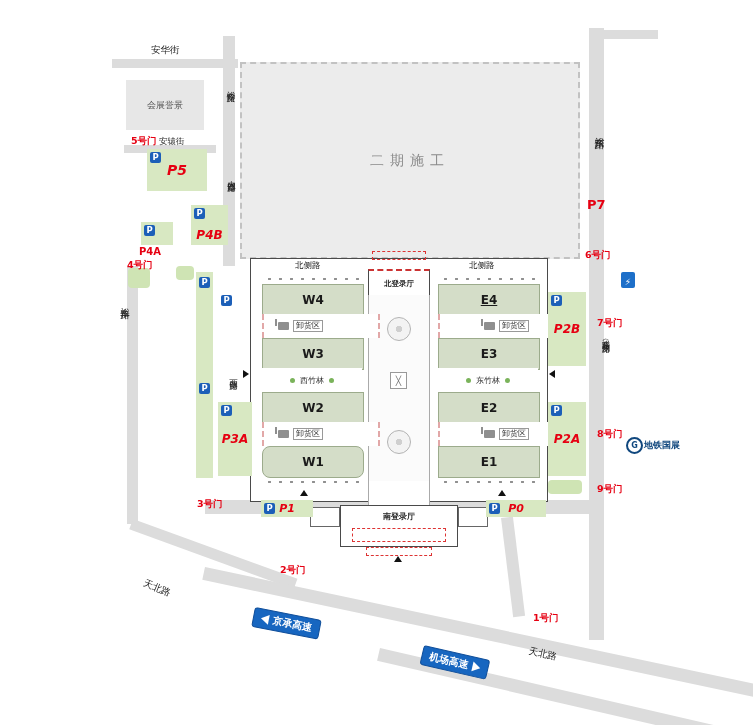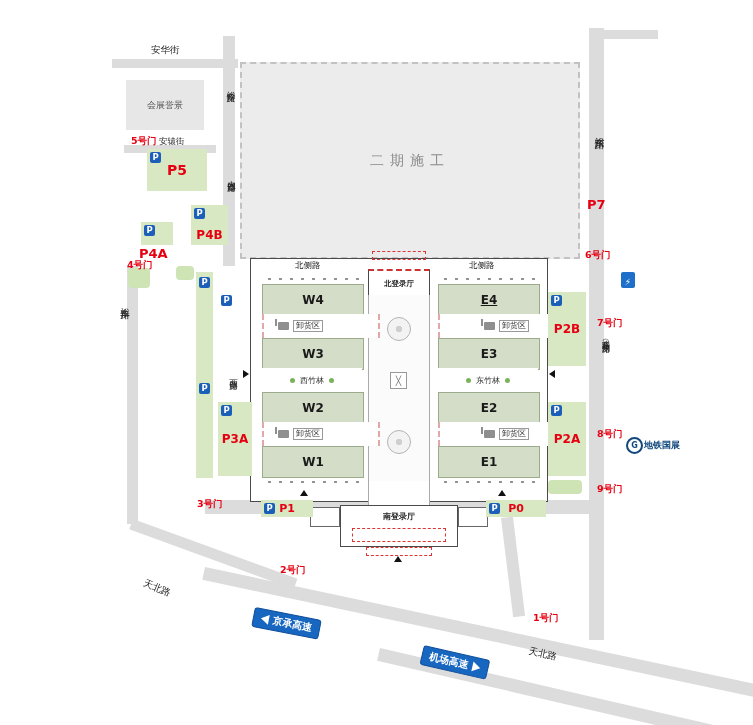--- a/index.html
+++ b/index.html
@@ -3,21 +3,21 @@
 <meta charset="utf-8">
 <style>
   html,body{margin:0;padding:0;background:#fff;}
   #canvas{position:relative;width:753px;height:725px;background:#fff;overflow:hidden;
           font-family:"DejaVu Sans","Liberation Sans",sans-serif;color:#222;}
   .road{position:absolute;background:#dcdcdc;}
   .rdlbl{position:absolute;font-size:9.5px;color:#222;white-space:nowrap;}
   .v{writing-mode:vertical-rl;text-orientation:upright;letter-spacing:1px;}
   .redlbl{position:absolute;color:#e60012;font-weight:bold;white-space:nowrap;}
   .gate{font-size:9.5px;}
-  .pk{position:absolute;background:#d8e8c2;display:flex;align-items:center;justify-content:center;}
+  .pk{position:absolute;background:#d8e8c2;display:flex;align-items:center;justify-content:center;font-style:italic;}
   .pklbl{color:#e60012;font-weight:bold;font-size:12px;}
   .picon{position:absolute;width:11px;height:11px;background:#1c5fb8;color:#fff;font-size:8.5px;
          font-weight:bold;line-height:11px;text-align:center;border-radius:2px;}
   .hall{position:absolute;background:#d4ddc8;border:1px solid #9cab8c;display:flex;align-items:center;
         justify-content:center;font-size:12px;font-weight:bold;color:#1a1a1a;}
   .strip{position:absolute;background:#fff;display:flex;align-items:center;gap:4px;
          border-left:2px dashed #e2a8a8;border-right:2px dashed #e2a8a8;}
   .ulabel{font-size:8px;color:#333;border:1px solid #999;background:#fff;padding:0 2px;line-height:10px;white-space:nowrap;}
   .fork{display:inline-block;position:relative;width:11px;height:8px;background:#8f8f8f;border-radius:1px;}
   .fork::after{content:"";position:absolute;left:-3px;top:-3px;width:2px;height:7px;background:#8f8f8f;}
@@ -114,21 +114,21 @@
     <span>西竹林</span>
     <span class="leaf"></span>
   </div>
   <div class="hall" style="left:262px;top:392px;width:100px;height:30px;text-align:center;">
       <span>W2</span>
     </div>
   <div class="strip" style="left:262px;top:422px;width:100px;height:24px;padding-left:14px;">
     <span class="fork"></span>
     <span class="ulabel">卸货区</span>
   </div>
-  <div class="hall" style="left:262px;top:446px;width:100px;height:30px;">
+  <div class="hall" style="left:262px;top:446px;width:100px;height:30px;border-radius:8px;">
       <span>W1</span>
     </div>
 
   <div class="hall" style="left:438px;top:284px;width:100px;height:30px;text-decoration:underline;">
       <span>E4</span>
     </div>
   <div class="strip" style="left:438px;top:314px;width:100px;height:24px;padding-left:44px;">
     <span class="fork"></span>
     <span class="ulabel">卸货区</span>
   </div>
@@ -191,21 +191,21 @@
   </div>
   <span class="picon" style="left:150px;top:152px;">P</span>
 
   <div class="pk" style="left:191px;top:205px;width:37px;height:40px;align-items:flex-end;padding-bottom:3px;box-sizing:border-box;">
     <span class="pklbl">P4B</span>
   </div>
   <span class="picon" style="left:194px;top:208px;">P</span>
 
   <div class="pk" style="left:141px;top:222px;width:32px;height:23px;"></div>
   <span class="picon" style="left:144px;top:225px;">P</span>
-  <span class="redlbl" style="left:139px;top:246px;font-size:13px;">P4A</span>
+  <span class="redlbl" style="left:139px;top:246px;font-size:10px;">P4A</span>
 
   <div class="pk" style="left:261px;top:500px;width:52px;height:17px;">
     <span class="pklbl" style="font-size:11px;">P1</span>
   </div>
   <span class="picon" style="left:264px;top:503px;">P</span>
 
   <div class="pk" style="left:486px;top:500px;width:60px;height:17px;">
     <span class="pklbl" style="font-size:11px;">P0</span>
   </div>
   <span class="picon" style="left:489px;top:503px;">P</span>

